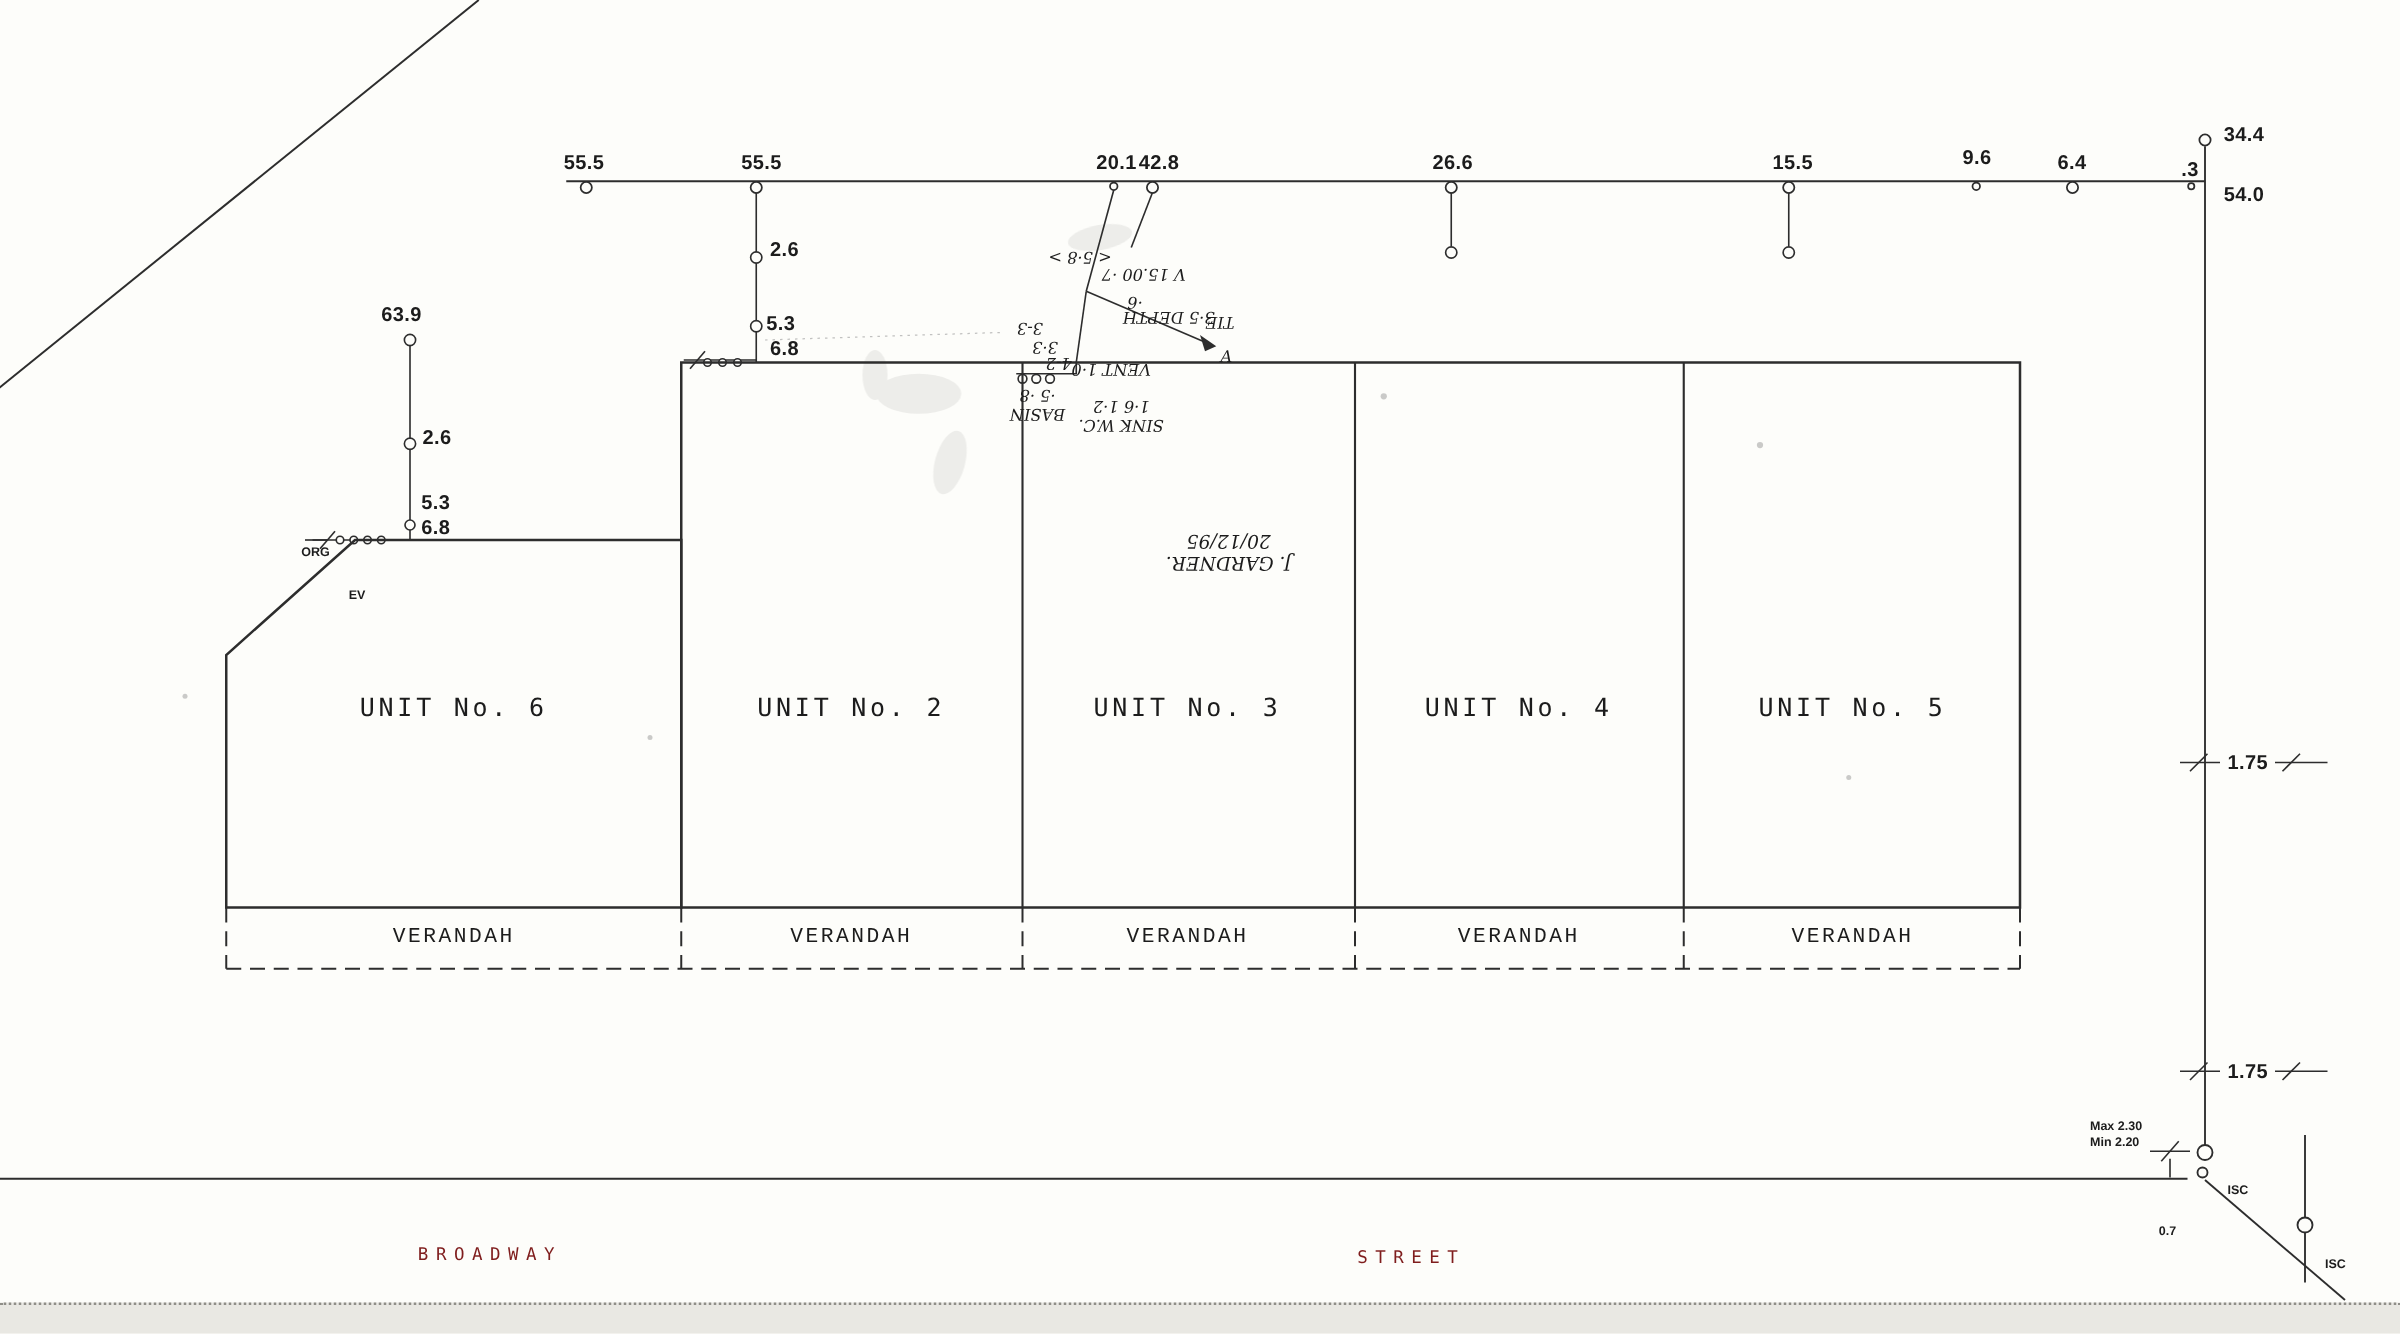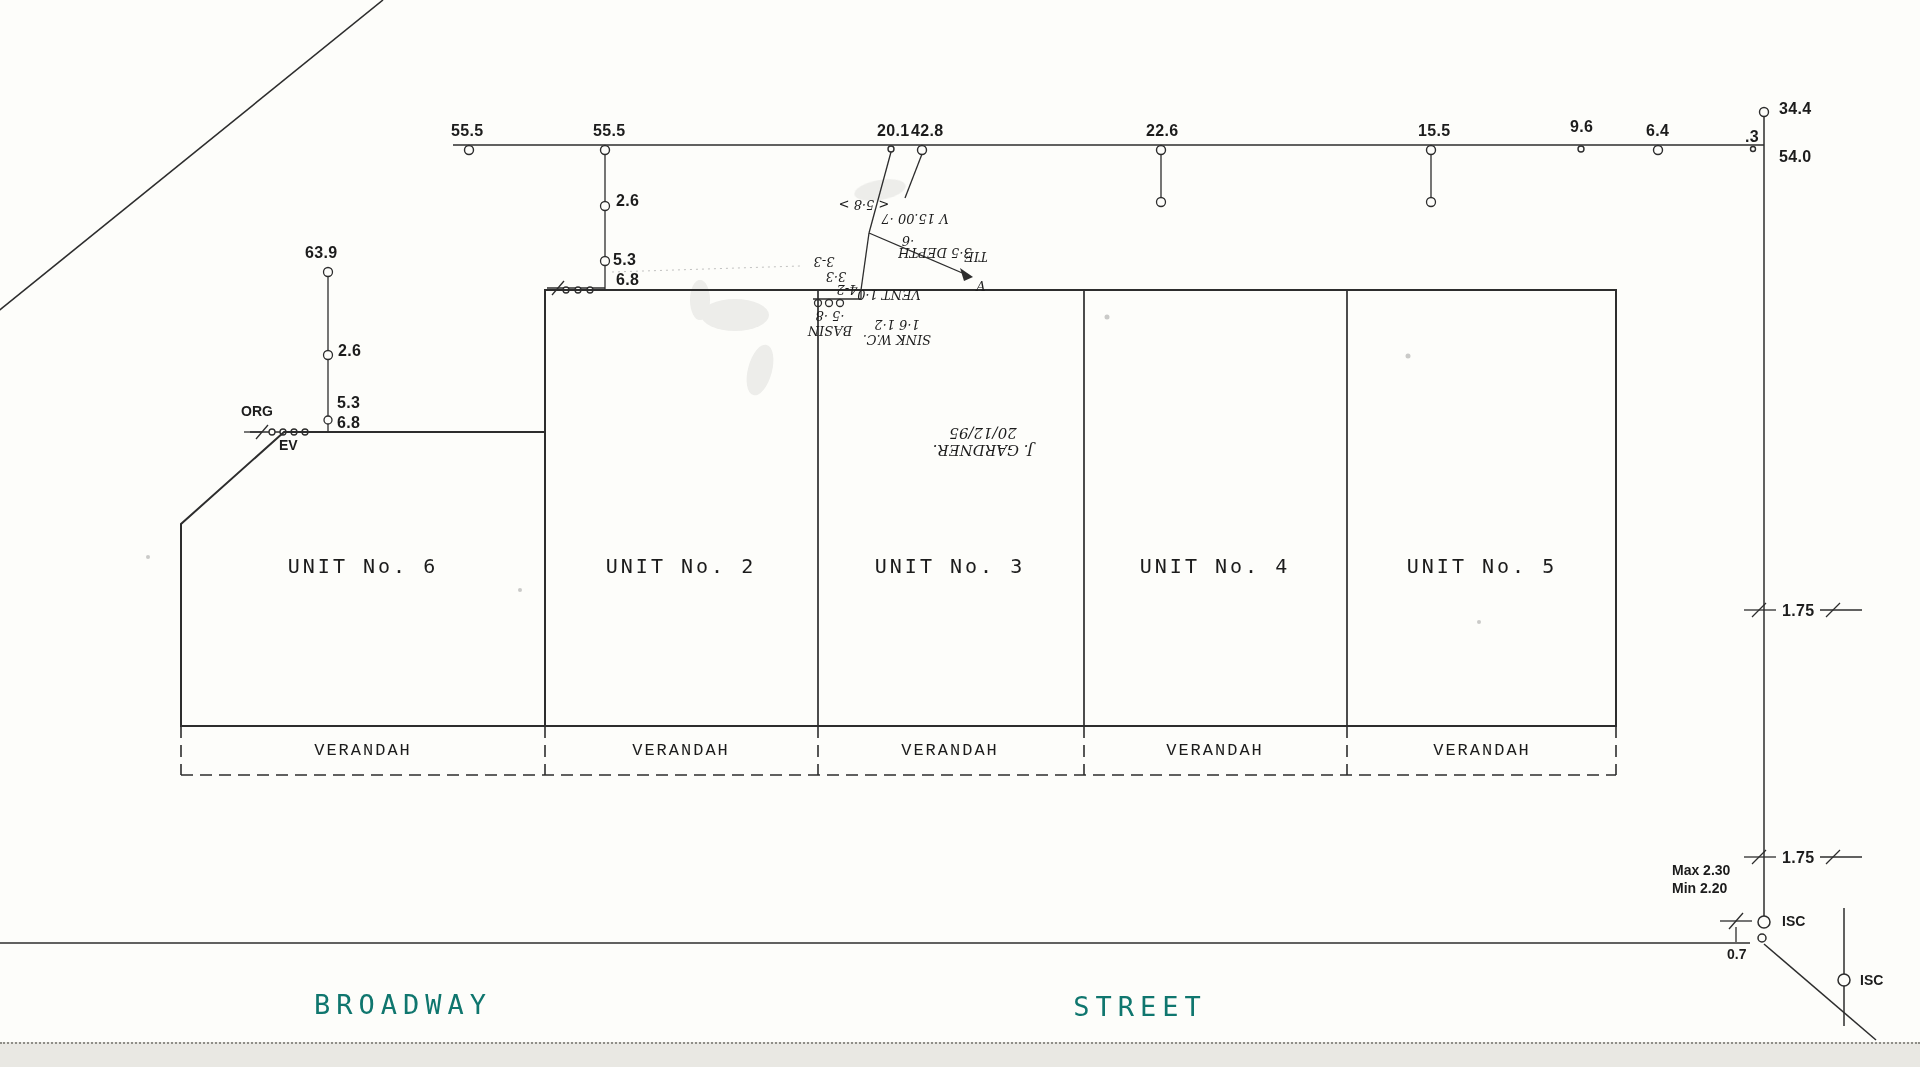--- a/index.html
+++ b/index.html
@@ -1,25 +1,25 @@
 <!DOCTYPE html>
 <html><head>
 <meta charset="utf-8">
 <style>
   html,body{margin:0;padding:0;background:#ffffff;}
   .stage{position:relative;width:1920px;height:1067px;background:#fdfdfa;overflow:hidden;
          font-family:"Liberation Sans",sans-serif;color:#1c1c1c;}
   .stage svg{position:absolute;left:0;top:0;}
   .lbl{position:absolute;white-space:nowrap;color:#1c1c1c;}
   .meas{font-size:16px;font-weight:bold;letter-spacing:.3px;}
-  .tiny{font-size:14px;font-weight:bold;}
+  .tiny{font-size:10px;font-weight:bold;margin-top:34px;}
   .c{transform:translate(-50%,-50%);}
   .unit{font-family:"DejaVu Sans Mono",monospace;font-size:20px;letter-spacing:3px;}
   .ver{font-family:Liberation Mono, monospace;font-size:17px;letter-spacing:2px;}
-  .street{font-family:"DejaVu Sans Mono",monospace;font-size:27px;letter-spacing:6px;color:#0f766e;margin-left:11px;}
+  .street{font-family:"DejaVu Sans Mono",monospace;font-size:14px;letter-spacing:6px;color:#7f1d1d;}
   .hw{font-family:"DejaVu Serif",serif;font-style:italic;font-size:13px;
       transform:translate(-50%,-50%) rotate(180deg);text-align:center;line-height:1.15;}
   .hw.up{transform:translate(-50%,-50%);}
   .blk span{display:block;}
   .mm{line-height:1.25;}
   .mm span{display:block;}
   .paper-bottom{position:absolute;left:0;top:1042px;width:1920px;height:25px;
                 background:#e9e8e3;border-top:2px dotted #8f8e88;}
 </style>
 </head>
@@ -158,21 +158,21 @@
       <path d="M1764,944 L1876,1040" fill="none"></path>
       <path d="M1844,908 L1844,1026" fill="none"></path>
       <circle cx="1844" cy="980" r="6"></circle>
     </g>
   </svg>
 
   <div class="lbl meas" style="left:451px;top:122px">55.5</div>
   <div class="lbl meas" style="left:593px;top:122px">55.5</div>
   <div class="lbl meas" style="left:877px;top:122px">20.1</div>
   <div class="lbl meas" style="left:911px;top:122px">42.8</div>
-  <div class="lbl meas" style="left:1146px;top:122px">22.6</div>
+  <div class="lbl meas" style="left:1146px;top:122px">26.6</div>
   <div class="lbl meas" style="left:1418px;top:122px">15.5</div>
   <div class="lbl meas" style="left:1570px;top:118px">9.6</div>
   <div class="lbl meas" style="left:1646px;top:122px">6.4</div>
   <div class="lbl meas" style="left:1745px;top:128px">.3</div>
   <div class="lbl meas" style="left:1779px;top:100px">34.4</div>
   <div class="lbl meas" style="left:1779px;top:148px">54.0</div>
 
   <div class="lbl meas" style="left:305px;top:244px">63.9</div>
   <div class="lbl meas" style="left:338px;top:342px">2.6</div>
   <div class="lbl meas" style="left:337px;top:394px">5.3</div>

